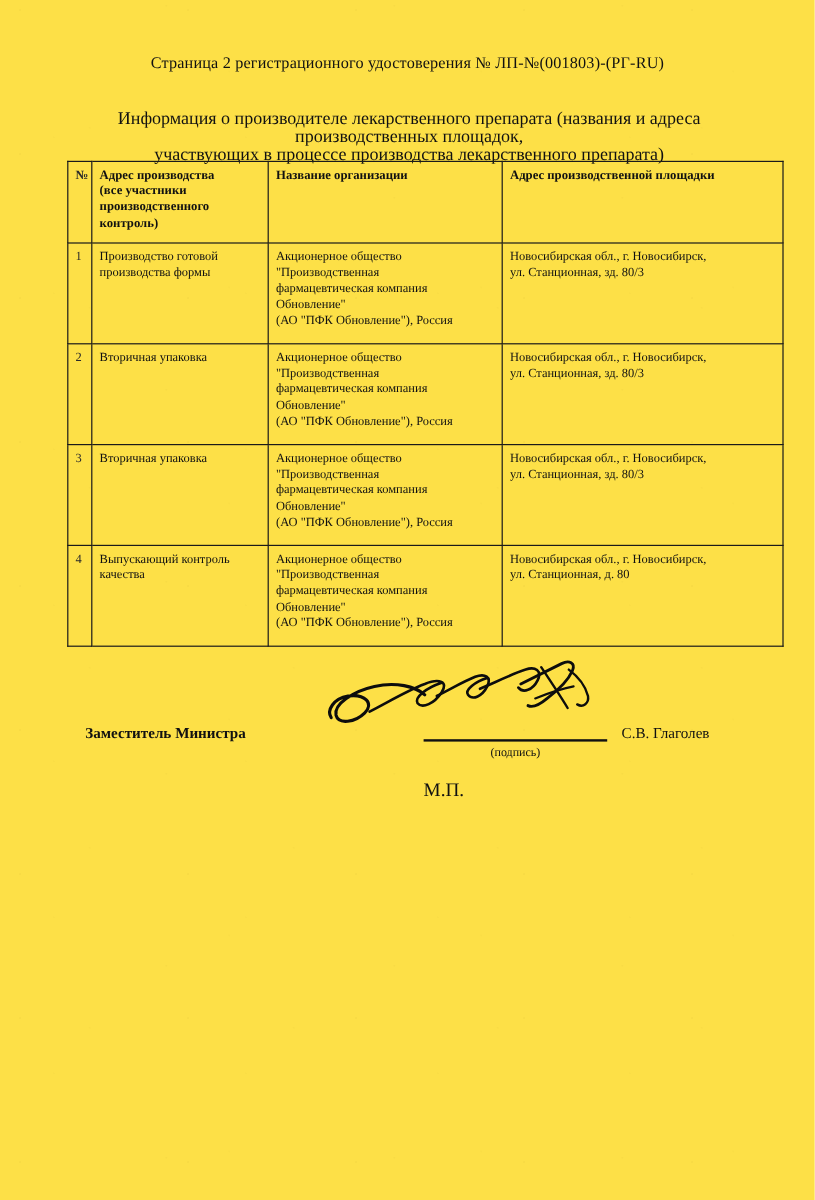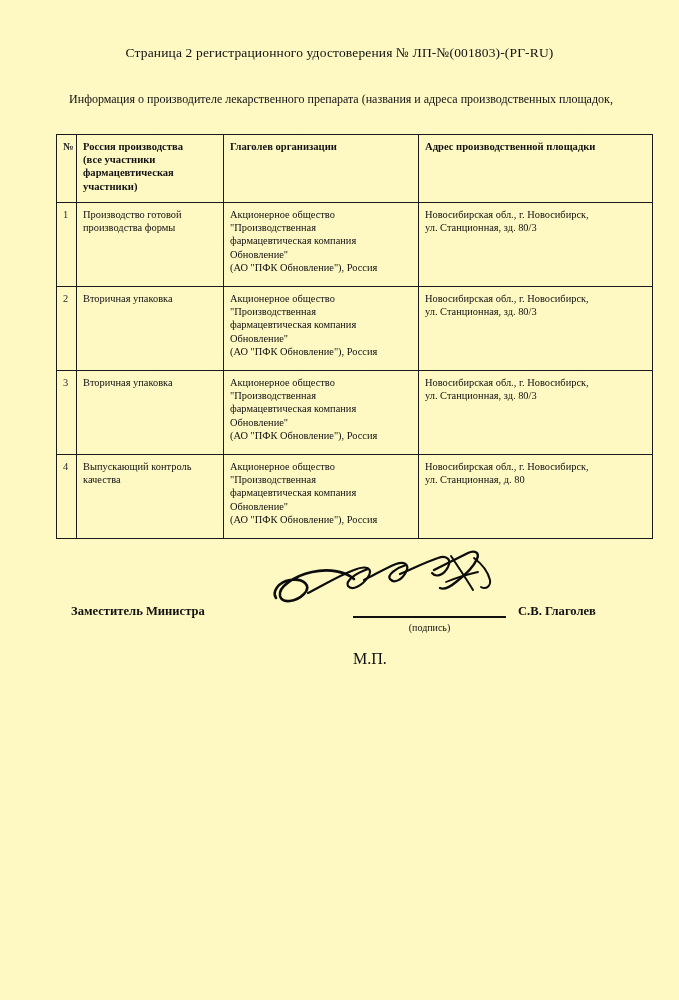--- a/index.html
+++ b/index.html
@@ -10,21 +10,21 @@
   }
   body {
     font-family: "Liberation Serif", "DejaVu Serif", serif;
     color: #111111;
   }
   #page {
     position: relative;
     width: 679px;
     height: 1000px;
     margin: 0 auto;
-    background: #fef9c3;
+    background: #fde047;
     overflow: hidden;
   }
 
   
   #scan-noise {
     position: absolute;
     inset: 0;
     pointer-events: none;
     opacity: 0.45;
     background-image:
@@ -46,21 +46,21 @@
     letter-spacing: 0.15px;
     white-space: nowrap;
   }
 
   .doc-subtitle {
     position: absolute;
     top: 92px;
     left: 52px;
     width: 578px;
     text-align: center;
-    font-size: 12px;
+    font-size: 15px;
     line-height: 15px;
   }
   .doc-subtitle .line2 { display: block; }
 
   table.mfg-table {
     position: absolute;
     top: 134px;
     left: 56px;
     width: 596px;
     border-collapse: collapse;
@@ -121,21 +121,21 @@
     top: 26px;
     width: 153px;
     text-align: center;
     font-size: 10px;
   }
   .sig-name {
     position: absolute;
     left: 502px;
     top: 8px;
     font-size: 12.6px;
-    font-weight: bold;
+    font-weight: normal;
     white-space: nowrap;
   }
   .sig-stamp {
     position: absolute;
     left: 337px;
     top: 54px;
     width: 153px;
     text-align: left;
     font-size: 16px;
   }
@@ -153,39 +153,40 @@
 <body>
 
 <div id="page">
 
   <div id="scan-noise"></div>
 
   <div class="doc-header">Страница 2  регистрационного удостоверения № ЛП-№(001803)-(РГ-RU)</div>
 
   <div class="doc-subtitle">
     <span class="line1">Информация о производителе лекарственного препарата (названия и адреса производственных площадок,</span>
+    <span class="line2">участвующих в процессе производства лекарственного препарата)</span>
   </div>
 
   <table class="mfg-table">
     <colgroup>
       <col class="c-num">
         <col class="c-stage">
         <col class="c-org">
         <col class="c-addr">
     </colgroup>
     <thead>
       <tr class="row-h">
         <th class="cell-num">№</th>
         <th>
-          <span class="org-line">Россия производства</span>
+          <span class="org-line">Адрес производства</span>
           <span class="org-line">(все участники</span>
-          <span class="org-line">фармацевтическая</span>
-          <span class="org-line">участники)</span>
+          <span class="org-line">производственного</span>
+          <span class="org-line">контроль)</span>
         </th>
-        <th>Глаголев организации</th>
+        <th>Название организации</th>
         <th>Адрес производственной площадки</th>
       </tr>
     </thead>
     <tbody>
       <tr class="row-b">
         <td class="cell-num">1</td>
         <td>Производство готовой производства формы</td>
         <td>
           <span class="org-line">Акционерное общество</span>
           <span class="org-line">"Производственная</span>

